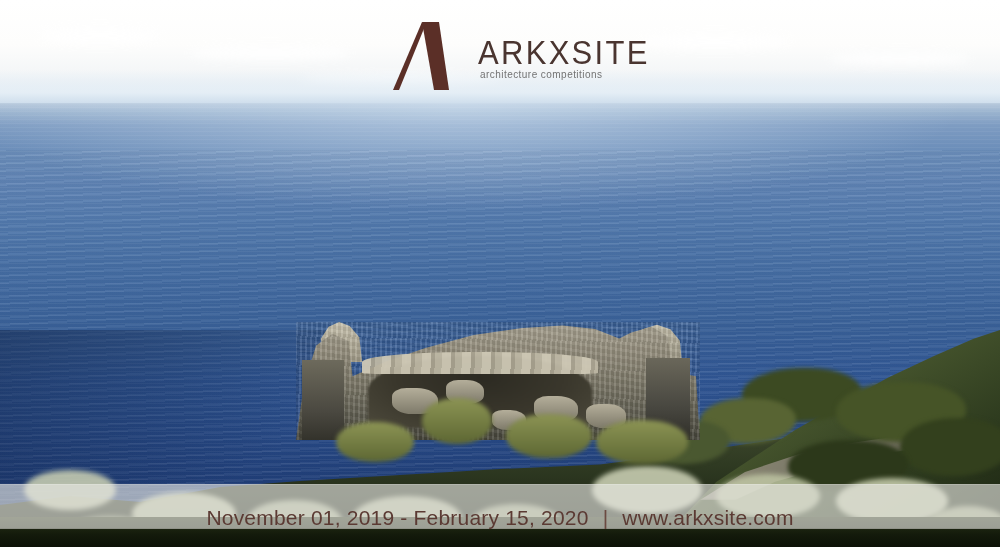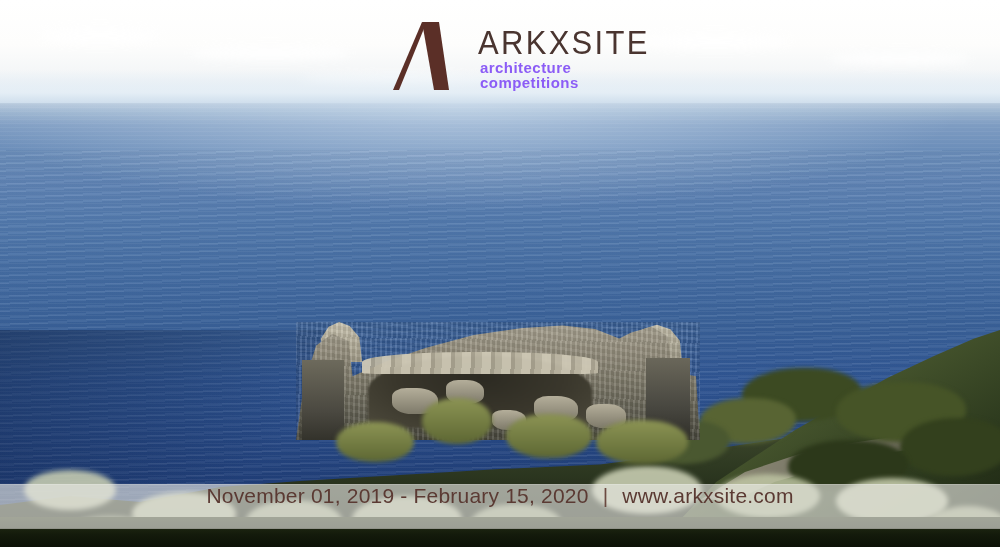--- a/index.html
+++ b/index.html
@@ -170,22 +170,22 @@
   .logo-type{
     display:flex;flex-direction:column;justify-content:center;gap:2px;padding-top:4px;
   }
   .logo-word{
     font-size:31px;line-height:1;letter-spacing:2.3px;
     color:#4a3530;font-weight:300;
     font-family:"Liberation Sans", sans-serif;
     transform:scaleY(1.06);transform-origin:left center;
   }
   .logo-tag{
-    font-size:15px;line-height:1;letter-spacing:.45px;
-    color:#8b5cf6;font-weight:700;padding-left:2px;
+    font-size:10px;line-height:1;letter-spacing:.45px;
+    color:#737373;font-weight:400;padding-left:2px;
   }
 
   
   .headline{
     position:absolute;left:0;top:196px;width:1000px;text-align:center;
   }
   .title{
     font-size:73px;line-height:1;font-weight:300;
     letter-spacing:2.5px;color:#ffffff;
     text-shadow:0 1px 10px rgba(16,40,78,.42);
@@ -197,21 +197,21 @@
     font-size:30.5px;line-height:1;font-weight:400;
     letter-spacing:.1px;color:#ffffff;
     text-shadow:0 1px 8px rgba(16,40,78,.40);
     white-space:nowrap;
   }
 
   
   .footer-bar{
     position:absolute;left:0;top:484px;width:1000px;height:45px;
     background:rgba(233,233,228,.63);
-    display:flex;align-items:flex-start;justify-content:center;
+    display:flex;align-items:flex-end;justify-content:center;
     border-top:1px solid rgba(255,255,255,.18);
     border-bottom:1px solid rgba(90,90,80,.18);
   }
   .footer-text{
     font-size:21px;line-height:1;letter-spacing:.2px;
     color:#5b3a33;font-weight:400;white-space:nowrap;
   }
   .footer-sep{padding:0 8px;color:#6b4a41;}
 </style>
 </head>

